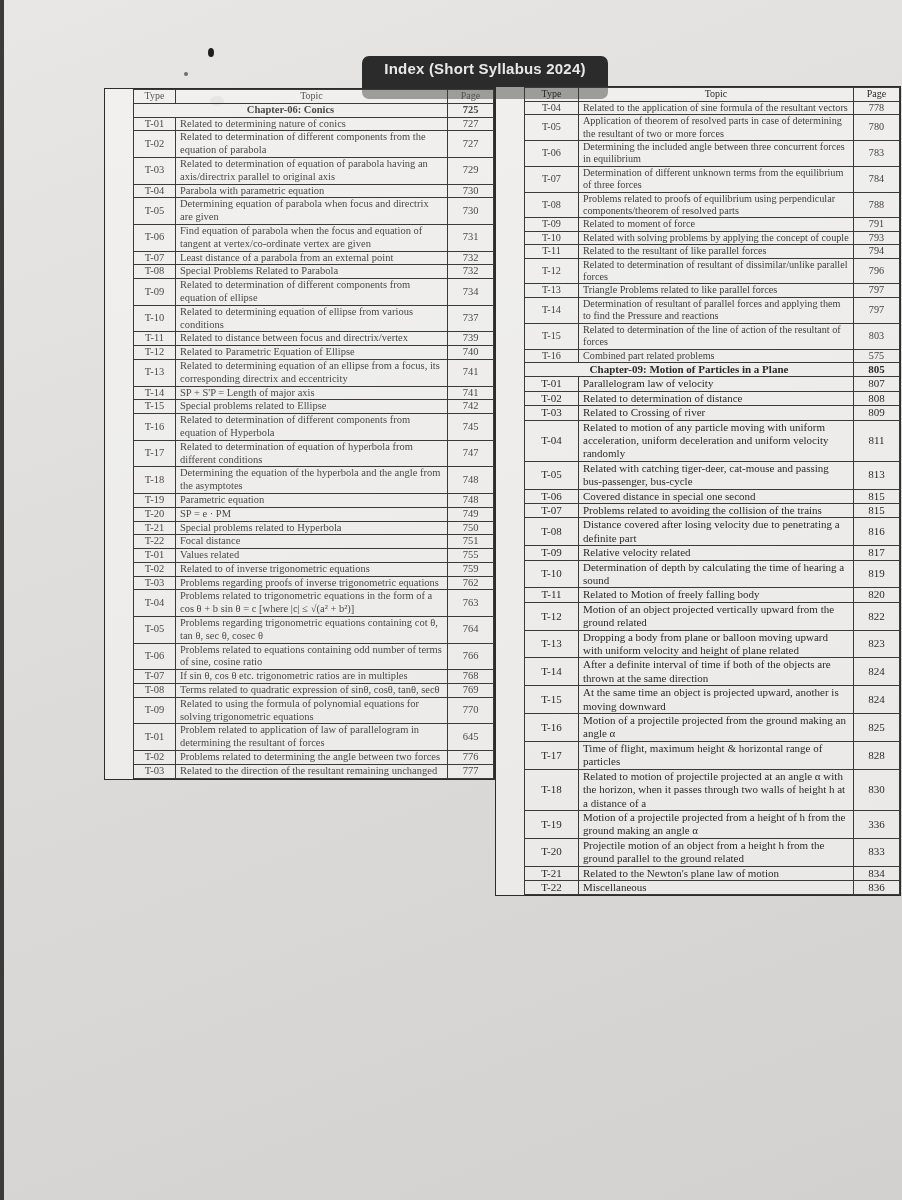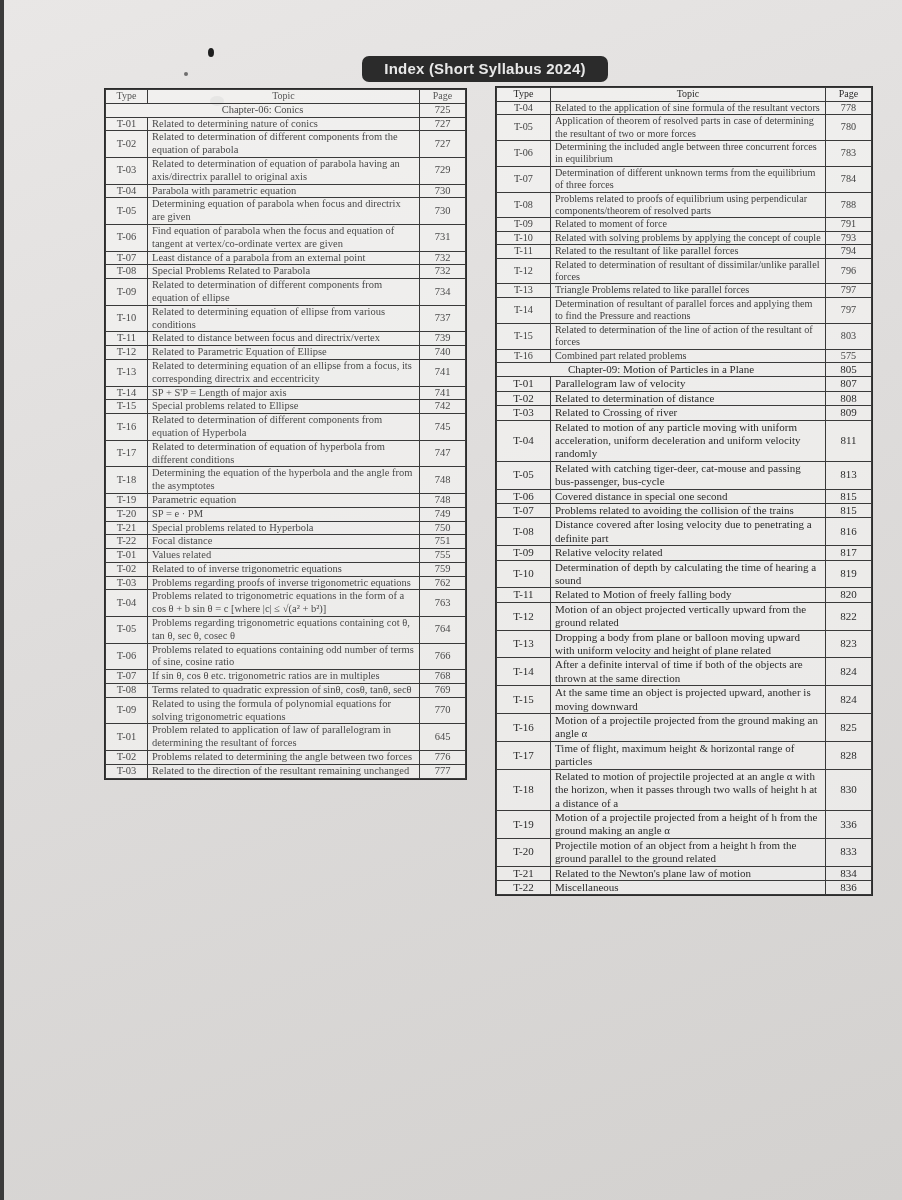--- a/index.html
+++ b/index.html
@@ -13,50 +13,51 @@
   .page-edge-left {
     position: absolute; left: 0; top: 0; width: 4px; height: 1200px;
     background: #3b3b3b;
   }
   .faded-header {
     position: absolute; top: 20px; left: 20px; width: 860px; height: 20px;
     color: #b9b7b6; font-family: "Liberation Sans", sans-serif; font-size: 10px;
     letter-spacing: 1px; opacity: .55;
   }
   .title-pill {
-    position: absolute; left: 362px; top: 56px; width: 246px; height: 26px;
+    position: absolute; left: 362px; top: 56px; width: 246px; height: 43px;
     background: #2b2b2b; color: #e8e8e8; border-radius: 7px;
     font-family: "Liberation Sans", sans-serif; font-weight: bold; font-size: 15px;
     text-align: center; line-height: 26px; letter-spacing: .2px;
   }
   .ink-dot {
     position: absolute; background: #1e1e1e; border-radius: 50%;
   }
   .col {
     position: absolute;
     border: 1.6px solid #2c2c2c;
     background: rgba(250,249,248,0.55);
+    padding-left: 28px;
   }
   .col-left { left: 104px; top: 88px; width: 361px; }
   .col-right { left: 495px; top: 86px; width: 376px; }
   table { border-collapse: collapse; width: 100%; table-layout: fixed; }
   td, th {
     border: 1.2px solid #3a3a3a;
     padding: 0 4px;
     font-size: 10.5px; line-height: 12.8px;
     vertical-align: middle;
   }
   th { font-weight: normal; font-size: 10px; height: 12px; }
   .col-left td { color: #4a4a4a; }
   .col-left th { color: #555; }
   .col-right td { color: #2b2b2b; }
   td.type { text-align: center; white-space: nowrap; }
   td.page { text-align: center; }
   td.topic { text-align: left; }
-  tr.chapter td { font-weight: normal; text-align: center; }
+  tr.chapter td { font-weight: bold; text-align: center; }
   .col-left td.type { width: 34px; }
   .col-left col.c1 { width: 42px; }
   .col-left col.c3 { width: 46px; }
   .col-right col.c1 { width: 54px; }
   .col-right col.c3 { width: 46px; }
   .col-right td { font-size: 11px; line-height: 13.4px; }
   .col-right .r-top td { font-size: 10.2px; line-height: 12.4px; color: #3f3f3f; }
   .smudge {
     position: absolute; background: rgba(80,80,80,.15); border-radius: 50%;
   }

